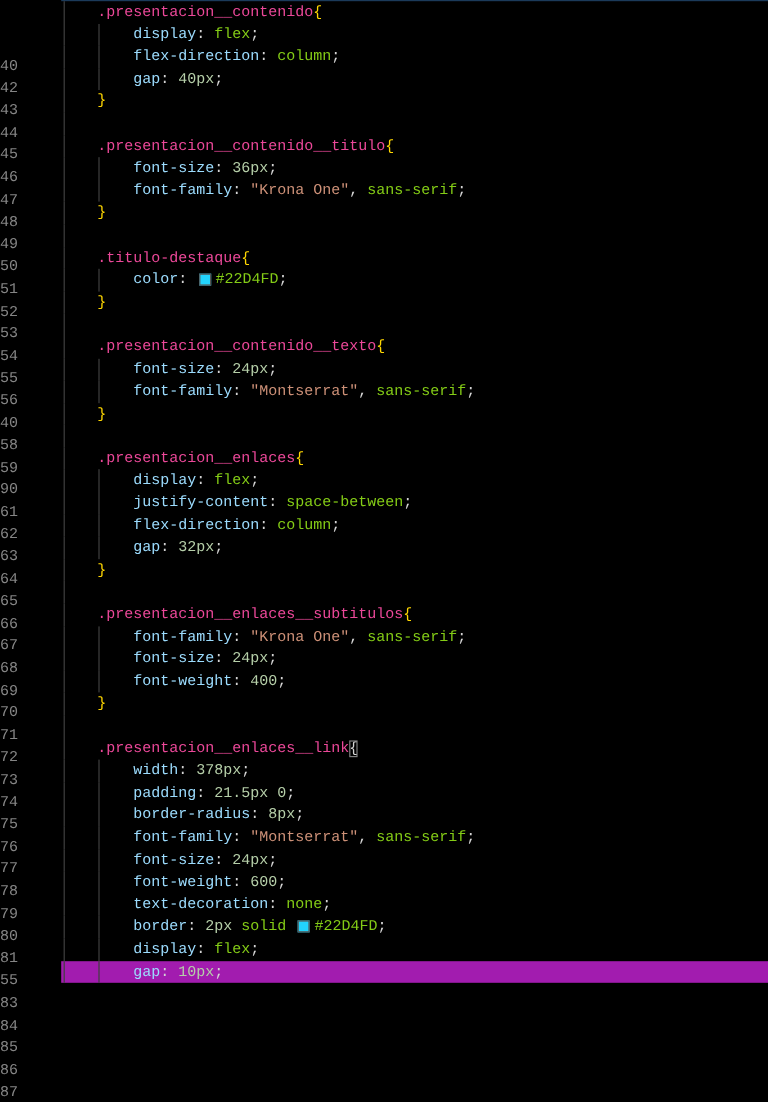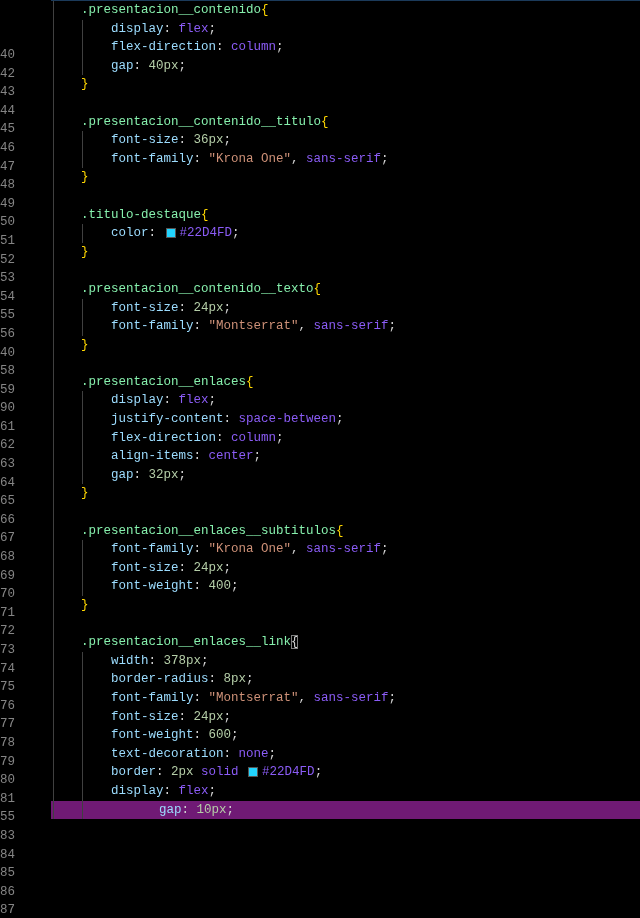--- a/index.html
+++ b/index.html
@@ -20,32 +20,32 @@
       margin-top: 46px;
     }
     .gutter .ln { padding-right: 14px; }
     .gutter .ln.active { color: #c6c6c6; }
     .code {
       flex: 1;
       padding-left: 4px;
       overflow: hidden;
     }
     .line { white-space: pre; position: relative; }
-    .line.highlighted { background: #701a75; padding-left: 48px; }
+    .line.highlighted { background: #a21caf; }
     .indent-guide {
       position: absolute;
       left: 0; top: 0; bottom: 0;
       width: 1px;
       background: #404040;
     }
-    .sel { color: #86efac; }
+    .sel { color: #ec4899; }
     .brace { color: #ffd700; }
     .brace-muted { color: #d4d4d4; }
     .prop { color: #9cdcfe; }
-    .val { color: #8b5cf6; }
+    .val { color: #84cc16; }
     .str { color: #ce9178; }
     .num { color: #b5cea8; }
     .punc { color: #d4d4d4; }
     .swatch {
       display: inline-block;
       width: 10px; height: 10px;
       margin: 0 4px 0 2px;
       border: 1px solid #555;
       vertical-align: middle;
     }
@@ -130,32 +130,32 @@
       <div class="line"><span class="indent-guide" style="left: 2px;"></span><span>    </span></div>
       <div class="line"><span class="indent-guide" style="left: 2px;"></span><span>    </span><span class="sel">.presentacion__contenido__texto</span><span class="brace">{</span></div>
       <div class="line"><span class="indent-guide" style="left: 2px;"></span><span class="indent-guide" style="left: 31px;"></span><span>        </span><span class="prop">font-size</span><span class="punc">: </span><span class="num">24px</span><span class="punc">;</span></div>
       <div class="line"><span class="indent-guide" style="left: 2px;"></span><span class="indent-guide" style="left: 31px;"></span><span>        </span><span class="prop">font-family</span><span class="punc">: </span><span class="str">"Montserrat"</span><span class="punc">, </span><span class="val">sans-serif</span><span class="punc">;</span></div>
       <div class="line"><span class="indent-guide" style="left: 2px;"></span><span>    </span><span class="brace">}</span></div>
       <div class="line"><span class="indent-guide" style="left: 2px;"></span><span>    </span></div>
       <div class="line"><span class="indent-guide" style="left: 2px;"></span><span>    </span><span class="sel">.presentacion__enlaces</span><span class="brace">{</span></div>
       <div class="line"><span class="indent-guide" style="left: 2px;"></span><span class="indent-guide" style="left: 31px;"></span><span>        </span><span class="prop">display</span><span class="punc">: </span><span class="val">flex</span><span class="punc">;</span></div>
       <div class="line"><span class="indent-guide" style="left: 2px;"></span><span class="indent-guide" style="left: 31px;"></span><span>        </span><span class="prop">justify-content</span><span class="punc">: </span><span class="val">space-between</span><span class="punc">;</span></div>
       <div class="line"><span class="indent-guide" style="left: 2px;"></span><span class="indent-guide" style="left: 31px;"></span><span>        </span><span class="prop">flex-direction</span><span class="punc">: </span><span class="val">column</span><span class="punc">;</span></div>
-      <div class="line"><span class="indent-guide" style="left: 2px;"></span><span class="indent-guide" style="left: 31px;"></span><span>        </span><span class="prop">align-items</span><span class="punc">: </span><span class="val">center</span><span class="punc">;</span></div>
       <div class="line"><span class="indent-guide" style="left: 2px;"></span><span class="indent-guide" style="left: 31px;"></span><span>        </span><span class="prop">gap</span><span class="punc">: </span><span class="num">32px</span><span class="punc">;</span></div>
       <div class="line"><span class="indent-guide" style="left: 2px;"></span><span>    </span><span class="brace">}</span></div>
       <div class="line"><span class="indent-guide" style="left: 2px;"></span><span>    </span></div>
       <div class="line"><span class="indent-guide" style="left: 2px;"></span><span>    </span><span class="sel">.presentacion__enlaces__subtitulos</span><span class="brace">{</span></div>
       <div class="line"><span class="indent-guide" style="left: 2px;"></span><span class="indent-guide" style="left: 31px;"></span><span>        </span><span class="prop">font-family</span><span class="punc">: </span><span class="str">"Krona One"</span><span class="punc">, </span><span class="val">sans-serif</span><span class="punc">;</span></div>
       <div class="line"><span class="indent-guide" style="left: 2px;"></span><span class="indent-guide" style="left: 31px;"></span><span>        </span><span class="prop">font-size</span><span class="punc">: </span><span class="num">24px</span><span class="punc">;</span></div>
       <div class="line"><span class="indent-guide" style="left: 2px;"></span><span class="indent-guide" style="left: 31px;"></span><span>        </span><span class="prop">font-weight</span><span class="punc">: </span><span class="num">400</span><span class="punc">;</span></div>
       <div class="line"><span class="indent-guide" style="left: 2px;"></span><span>    </span><span class="brace">}</span></div>
       <div class="line"><span class="indent-guide" style="left: 2px;"></span><span>    </span></div>
       <div class="line"><span class="indent-guide" style="left: 2px;"></span><span>    </span><span class="sel">.presentacion__enlaces__link</span><span class="brace-muted">{</span><span class="cursor-box"></span></div>
       <div class="line"><span class="indent-guide" style="left: 2px;"></span><span class="indent-guide" style="left: 31px;"></span><span>        </span><span class="prop">width</span><span class="punc">: </span><span class="num">378px</span><span class="punc">;</span></div>
+      <div class="line"><span class="indent-guide" style="left: 2px;"></span><span class="indent-guide" style="left: 31px;"></span><span>        </span><span class="prop">padding</span><span class="punc">: </span><span class="num">21.5px</span><span class="punc"> </span><span class="num">0</span><span class="punc">;</span></div>
       <div class="line"><span class="indent-guide" style="left: 2px;"></span><span class="indent-guide" style="left: 31px;"></span><span>        </span><span class="prop">border-radius</span><span class="punc">: </span><span class="num">8px</span><span class="punc">;</span></div>
       <div class="line"><span class="indent-guide" style="left: 2px;"></span><span class="indent-guide" style="left: 31px;"></span><span>        </span><span class="prop">font-family</span><span class="punc">: </span><span class="str">"Montserrat"</span><span class="punc">, </span><span class="val">sans-serif</span><span class="punc">;</span></div>
       <div class="line"><span class="indent-guide" style="left: 2px;"></span><span class="indent-guide" style="left: 31px;"></span><span>        </span><span class="prop">font-size</span><span class="punc">: </span><span class="num">24px</span><span class="punc">;</span></div>
       <div class="line"><span class="indent-guide" style="left: 2px;"></span><span class="indent-guide" style="left: 31px;"></span><span>        </span><span class="prop">font-weight</span><span class="punc">: </span><span class="num">600</span><span class="punc">;</span></div>
       <div class="line"><span class="indent-guide" style="left: 2px;"></span><span class="indent-guide" style="left: 31px;"></span><span>        </span><span class="prop">text-decoration</span><span class="punc">: </span><span class="val">none</span><span class="punc">;</span></div>
       <div class="line"><span class="indent-guide" style="left: 2px;"></span><span class="indent-guide" style="left: 31px;"></span><span>        </span><span class="prop">border</span><span class="punc">: </span><span class="num">2px</span><span class="punc"> </span><span class="val">solid</span><span class="punc"> </span><span class="swatch" style="background: rgb(34, 212, 253);"></span><span class="val">#22D4FD</span><span class="punc">;</span></div>
       <div class="line"><span class="indent-guide" style="left: 2px;"></span><span class="indent-guide" style="left: 31px;"></span><span>        </span><span class="prop">display</span><span class="punc">: </span><span class="val">flex</span><span class="punc">;</span></div>
       <div class="line highlighted"><span class="indent-guide" style="left: 2px;"></span><span class="indent-guide" style="left: 31px;"></span><span>        </span><span class="prop">gap</span><span class="punc">: </span><span class="num">10px</span><span class="punc">;</span></div>
     </div>
 </div>

